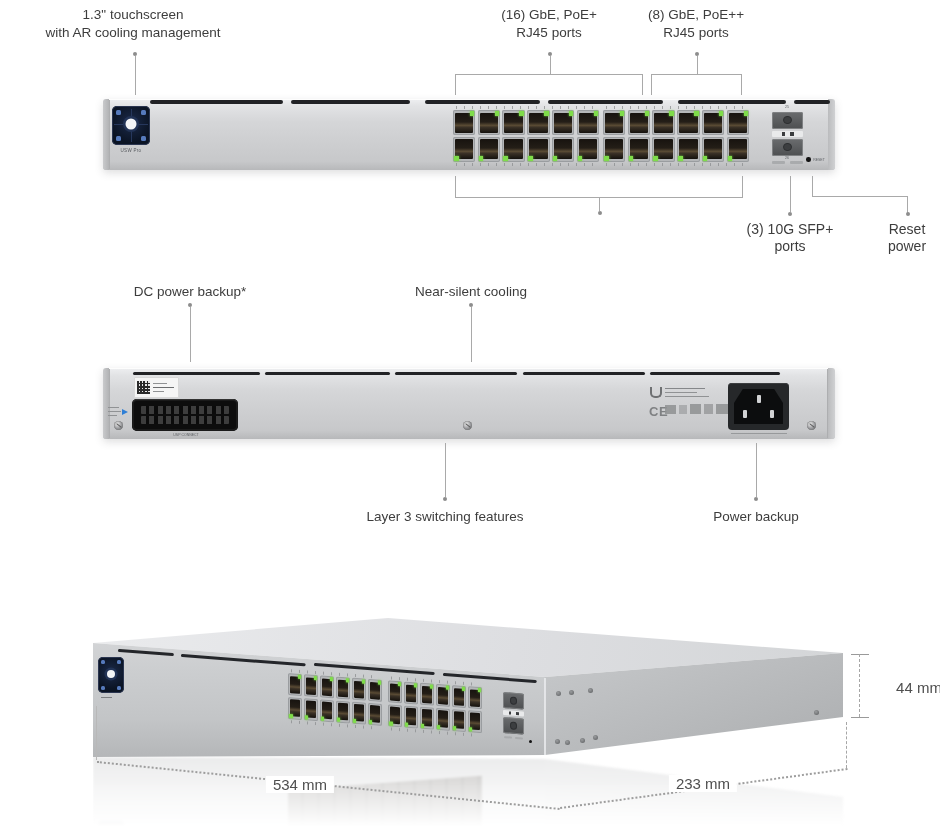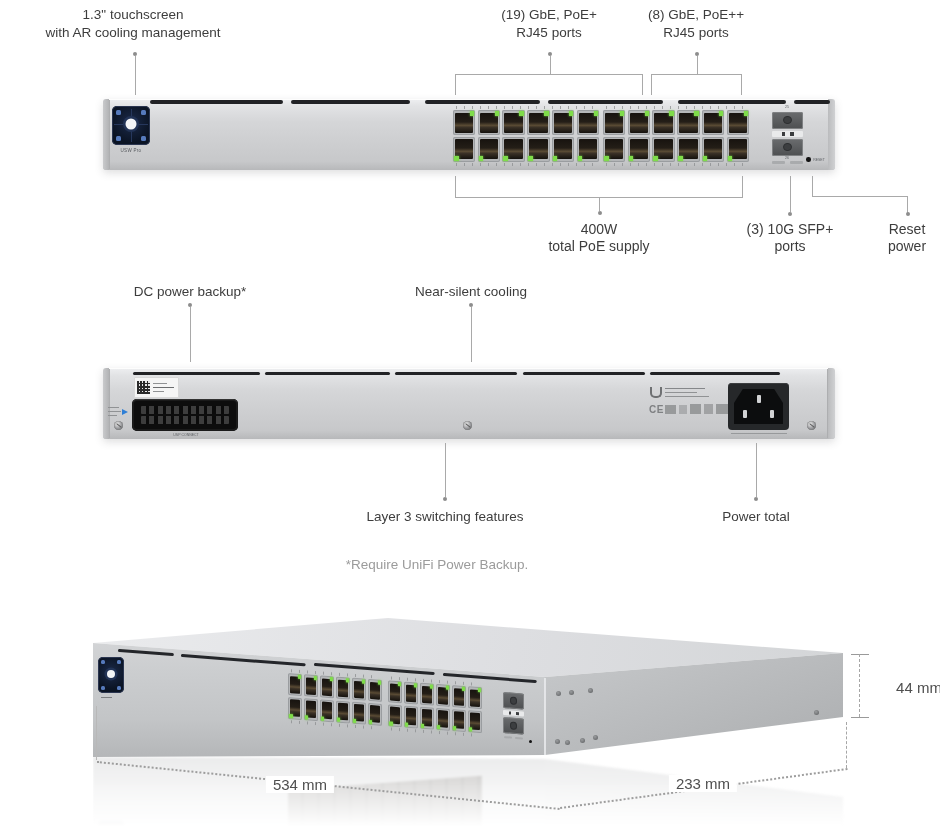--- a/index.html
+++ b/index.html
@@ -76,21 +76,21 @@
   .screw{position:absolute;width:9px;height:9px;border-radius:50%;
     background:radial-gradient(circle at 35% 30%,#ececec,#9c9da0 55%,#77797b);
     box-shadow:inset 0 0 1.5px #4c4c4c;}
   .screw:after{content:"";position:absolute;left:1.5px;right:1.5px;top:3.8px;height:1px;
     background:#5a5a5a;transform:rotate(38deg);}
   .arrow-blue{position:absolute;width:0;height:0;border-left:6px solid #2f7fd6;
     border-top:3.5px solid transparent;border-bottom:3.5px solid transparent;}
   .ulogo{position:absolute;width:8px;height:9px;border:2px solid #6f7173;border-top:none;
     border-radius:0 0 5px 5px;}
   .certbox{position:absolute;background:#8e9092;opacity:.85;}
-  .ce{position:absolute;font-size:10px;font-weight:bold;color:#7f8183;letter-spacing:.5px;}
+  .ce{position:absolute;font-size:13px;font-weight:bold;color:#7f8183;letter-spacing:.5px;}
   .inlet{position:absolute;background:#26282a;border-radius:4px;box-shadow:inset 0 1px 0 #3c3e40;}
   .inlet-in{position:absolute;left:6px;right:6px;top:6px;bottom:6px;background:#0c0d0e;
     clip-path:polygon(18% 0,82% 0,100% 40%,100% 100%,0 100%,0 40%);}
   .pin{position:absolute;background:#d2d3d5;border-radius:1px;}
   
   #unit3d{position:absolute;left:93px;top:618px;width:757px;height:140px;}
   .face{position:absolute;left:0;top:0;width:757px;height:140px;}
   .f-top{clip-path:polygon(0px 25px,452px 59px,750px 35px,295px 0px);
     background:linear-gradient(100deg,#eaebed 0%,#dddee1 55%,#d3d5d7 100%);}
   .f-front{clip-path:polygon(0px 25px,452px 59px,452px 137px,0px 139px);
@@ -129,21 +129,21 @@
 <div id="stage">
 
   <div class="co" style="left:133px;top:6px;">
     <div>1.3" touchscreen</div>
     <div>with AR cooling management</div>
   </div>
   <div class="dot" style="left:135px;top:54px;"></div>
   <div class="vline" style="left:134.5px;top:56px;height:39px;"></div>
 
   <div class="co" style="left:549px;top:6px;">
-    <div>(19) GbE, PoE+</div>
+    <div>(16) GbE, PoE+</div>
     <div>RJ45 ports</div>
   </div>
   <div class="dot" style="left:550px;top:54px;"></div>
   <div class="vline" style="left:549.5px;top:56px;height:19px;"></div>
   <div class="hline" style="left:455px;top:74px;width:188px;"></div>
   <div class="vline" style="left:455px;top:74px;height:21px;"></div>
   <div class="vline" style="left:642px;top:74px;height:21px;"></div>
 
   <div class="co" style="left:696px;top:6px;">
     <div>(8) GbE, PoE++</div>
@@ -305,24 +305,20 @@
   <div class="sfppad" style="left:790px;top:161px;width:13px;"></div>
 
   <div class="resetdot" style="left:806px;top:157px;"></div>
   <div class="tinytxt" style="left:819px;top:157.5px;">RESET</div>
 
   <div class="vline" style="left:455px;top:176px;height:22px;"></div>
   <div class="vline" style="left:742px;top:176px;height:22px;"></div>
   <div class="hline" style="left:455px;top:197px;width:288px;"></div>
   <div class="vline" style="left:599px;top:197px;height:14px;"></div>
   <div class="dot" style="left:599.5px;top:213px;"></div>
-  <div class="co small" style="left:599px;top:221px;">
-    <div>400W</div>
-    <div>total PoE supply</div>
-  </div>
 
   <div class="vline" style="left:790px;top:176px;height:36px;"></div>
   <div class="dot" style="left:790px;top:214px;"></div>
   <div class="co small" style="left:790px;top:221px;">
     <div>(3) 10G SFP+</div>
     <div>ports</div>
   </div>
 
   <div class="vline" style="left:812px;top:176px;height:21px;"></div>
   <div class="hline" style="left:812px;top:196px;width:96px;"></div>
@@ -394,23 +390,22 @@
     <div class="pin" style="left:42px;top:27px;width:4px;height:8px;"></div>
   </div>
   <div class="tline" style="left:731px;top:433px;width:56px;background:#97999b;"></div>
 
   <div class="vline" style="left:444.5px;top:443px;height:54px;"></div>
   <div class="dot" style="left:445px;top:499px;"></div>
   <div class="co" style="left:445px;top:508px;">Layer 3 switching features</div>
 
   <div class="vline" style="left:755.5px;top:443px;height:54px;"></div>
   <div class="dot" style="left:756px;top:499px;"></div>
-  <div class="co" style="left:756px;top:508px;">Power total</div>
-
-  <div class="co muted" style="left:437px;top:556px;">*Require UniFi Power Backup.</div>
+  <div class="co" style="left:756px;top:508px;">Power backup</div>
+
 
   <div id="unit3d">
     <div class="face f-top"></div>
     <div class="face f-front"></div>
     <div class="face f-side"></div>
     <div class="edge3d"></div>
 
     <div class="vent3d" style="left:25px;top:31px;width:56px;"></div>
     <div class="vent3d" style="left:88px;top:36px;width:125px;"></div>
     <div class="vent3d" style="left:221px;top:45px;width:121px;"></div>

